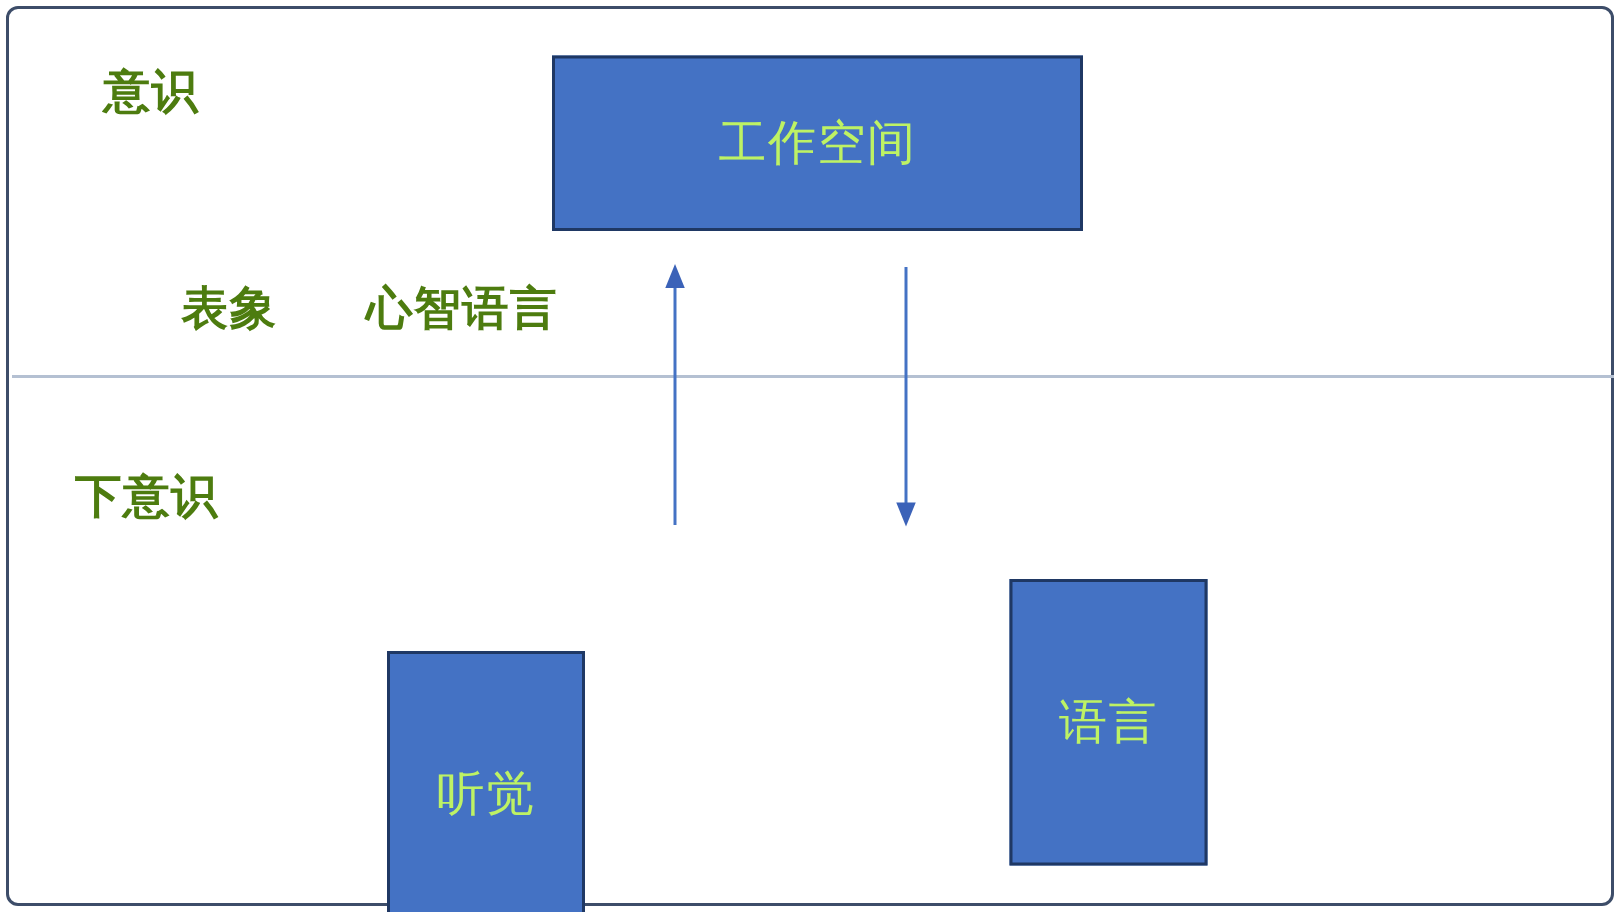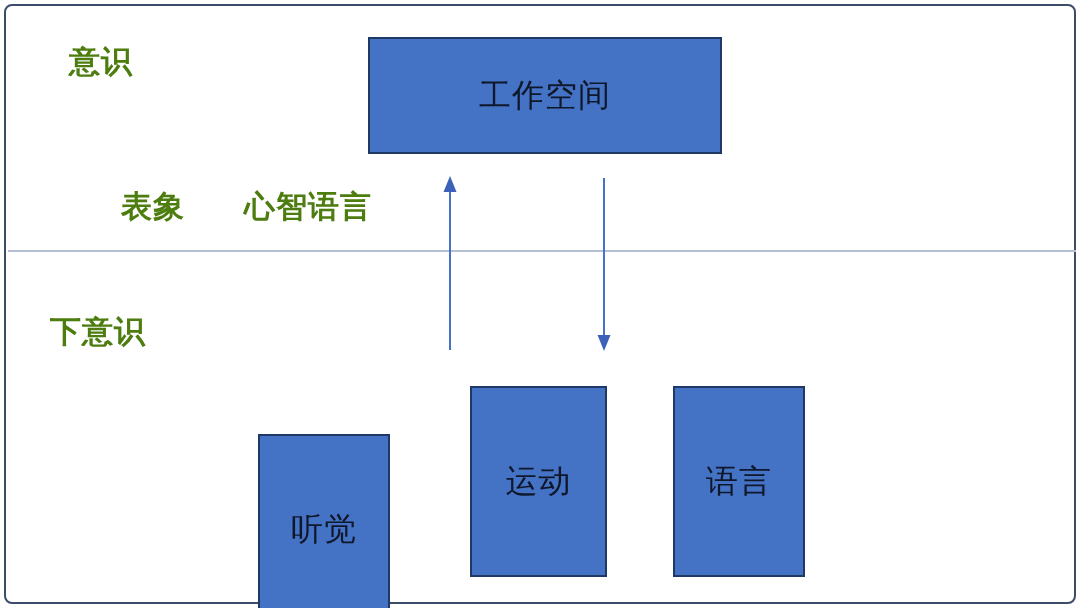--- a/index.html
+++ b/index.html
@@ -44,21 +44,21 @@
     width: 1068px; height: 2px;
     background: #b4c0d2;
   }
   .box {
     position: absolute;
     background: #4472c4;
     border: 2px solid #1f3864;
     display: flex;
     align-items: center;
     justify-content: center;
-    color: #0f172a;
+    color: #bef264;
     font-size: 32px;
     font-weight: 400;
     letter-spacing: 1px;
     white-space: nowrap;
   }
   .workspace-box {
     left: 368px; top: 37px;
     width: 354px; height: 117px;
   }
   .module-box { top: 386px; height: 191px; }
@@ -106,22 +106,19 @@
     </g>
   </svg>
 
   <div class="label label-subconscious">下意识</div>
 
 
   <div class="box module-box module-hearing">
     <span>听觉</span>
   </div>
 
-  <div class="box module-box module-motion">
-    <span>运动</span>
-  </div>
 
   <div class="box module-box module-language">
     <span>语言</span>
   </div>
 
 
 </div>
 
 </body></html>

